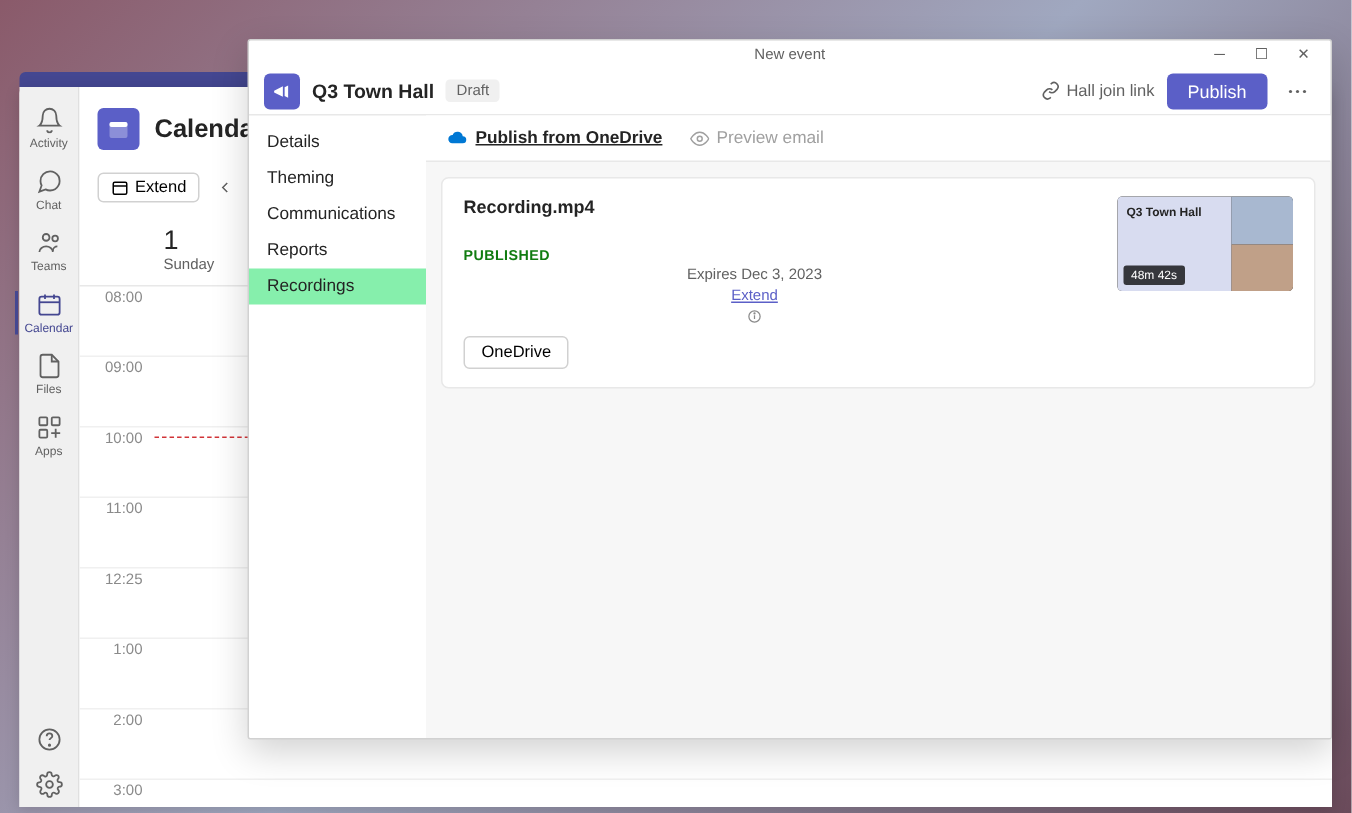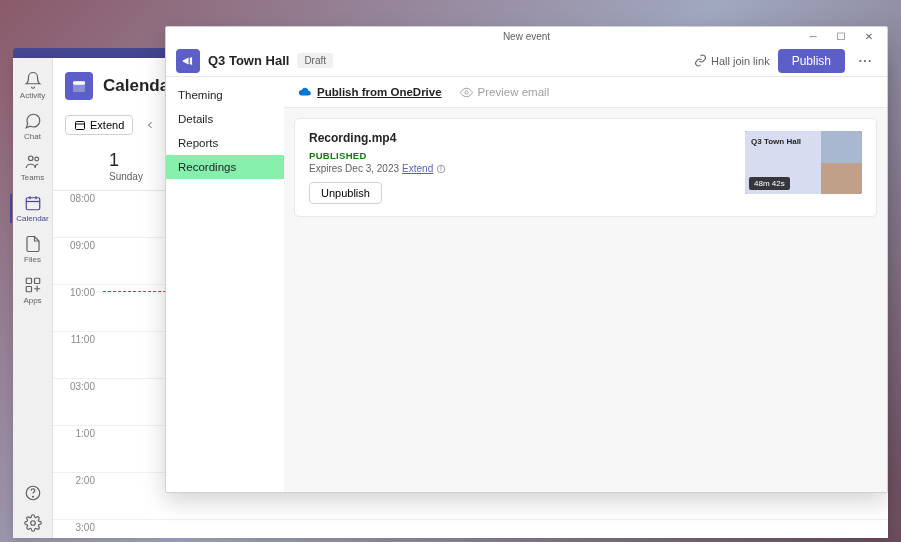--- a/index.html
+++ b/index.html
@@ -52,22 +52,22 @@
 .ne-nav-item.active { background:#86efac; }
 .ne-content { flex:1; background:#f7f7f7; padding:0; }
 .tab-strip { display:flex; align-items:center; gap:18px; padding:8px 14px; background:#fff; border-bottom:1px solid #e8e8e8; margin:0 0 10px 0; }
 .tab { display:flex; align-items:center; gap:5px; font-size:11.5px; cursor:pointer; color:#a0a0a0; }
 .tab.active { color:#242424; font-weight:600;text-decoration:underline; }
 .cloud-icon { color:#0078d4; }
 
 .recording-card { background:#fff; border:1px solid #e8e8e8; border-radius:5px; margin:0 10px; padding:12px 14px; display:flex; align-items:flex-start;gap:48px; }
 .rec-info { flex:1; }
 .rec-name { font-size:12px; font-weight:700; color:#242424; }
-.rec-status { font-size:9.5px; font-weight:700; color:#107c10; margin-top:5px; letter-spacing:0.3px; }
-.rec-expires { font-size:10px; color:#616161; margin-top:2px; display:flex; align-items:center; gap:3px; }
+.rec-status { font-size:9.5px; font-weight:700; color:#107c10; margin-top:20px; letter-spacing:0.3px; }
+.rec-expires { font-size:10px; color:#616161; margin-top:2px; display:flex; align-items:center; gap:3px;flex-direction:column; }
 .rec-expires a { color:#5b5fc7; text-decoration:underline; cursor:pointer; }
 .unpublish-btn { margin-top:8px; background:#fff; border:1px solid #d1d1d1; padding:4px 11px; border-radius:4px; font-size:11px; cursor:pointer; }
 .thumb { width:117px; height:63px; background:#2b2b2b; border-radius:3px; position:relative; display:flex; overflow:hidden; }
 .thumb-left { width:76px; background:#d8dcf0; padding:6px; }
 .thumb-title { font-size:8px; font-weight:700; color:#242424; line-height:1.2; }
 .thumb-right { flex:1; display:flex; flex-direction:column; }
 .thumb-face { flex:1; background:#c0a088; }
 .thumb-face:first-child { background:#a8b8d0; }
 .thumb-duration { position:absolute; left:4px; bottom:4px; background:rgba(0,0,0,0.75); color:#fff; font-size:8px; padding:2px 5px; border-radius:2px; }
 </style>
@@ -182,21 +182,21 @@
       <div class="time-row">
           <div class="time-label">09:00</div>
         </div>
       <div class="time-row">
           <div class="time-label">10:00</div>
         </div>
       <div class="time-row">
           <div class="time-label">11:00</div>
         </div>
       <div class="time-row">
-          <div class="time-label">03:00</div>
+          <div class="time-label">12:25</div>
         </div>
       <div class="time-row">
           <div class="time-label">1:00</div>
         </div>
       <div class="time-row">
           <div class="time-label">2:00</div>
         </div>
       <div class="time-row">
           <div class="time-label">3:00</div>
         </div>
@@ -233,22 +233,23 @@
     <div class="more-btn">
       <svg width="16" height="16" viewBox="0 0 24 24" fill="currentColor">
           <circle cx="5" cy="12" r="1.6"></circle>
           <circle cx="12" cy="12" r="1.6"></circle>
           <circle cx="19" cy="12" r="1.6"></circle>
         </svg>
     </div>
   </div>
   <div class="ne-body">
     <div class="ne-nav">
+      <div class="ne-nav-item">Details</div>
       <div class="ne-nav-item">Theming</div>
-      <div class="ne-nav-item">Details</div>
+      <div class="ne-nav-item">Communications</div>
       <div class="ne-nav-item">Reports</div>
       <div class="ne-nav-item active">Recordings</div>
     </div>
     <div class="ne-content">
       <div class="tab-strip">
         <div class="tab active">
           <svg class="cloud-icon" width="14" height="14" viewBox="0 0 24 24" fill="#0078d4">
               <path d="M18 10a6 6 0 0 0-11.5-1.5A4.5 4.5 0 0 0 6 18h12a4 4 0 0 0 0-8z"></path>
             </svg>
           <span>Publish from OneDrive</span>
@@ -267,21 +268,21 @@
           <div class="rec-status">PUBLISHED</div>
           <div class="rec-expires">
             <span>Expires Dec 3, 2023</span>
             <a>Extend</a>
             <svg width="10" height="10" viewBox="0 0 24 24" fill="none" stroke="#8a8a8a" stroke-width="2">
                 <circle cx="12" cy="12" r="9"></circle>
                 <line x1="12" y1="10" x2="12" y2="16"></line>
                 <circle cx="12" cy="7" r="0.8" fill="#8a8a8a"></circle>
               </svg>
           </div>
-          <button class="unpublish-btn">Unpublish</button>
+          <button class="unpublish-btn">OneDrive</button>
         </div>
         <div class="thumb">
           <div class="thumb-left">
             <div class="thumb-title">Q3 Town Hall</div>
           </div>
           <div class="thumb-right">
             <div class="thumb-face"></div>
             <div class="thumb-face"></div>
           </div>
           <div class="thumb-duration">48m 42s</div>

